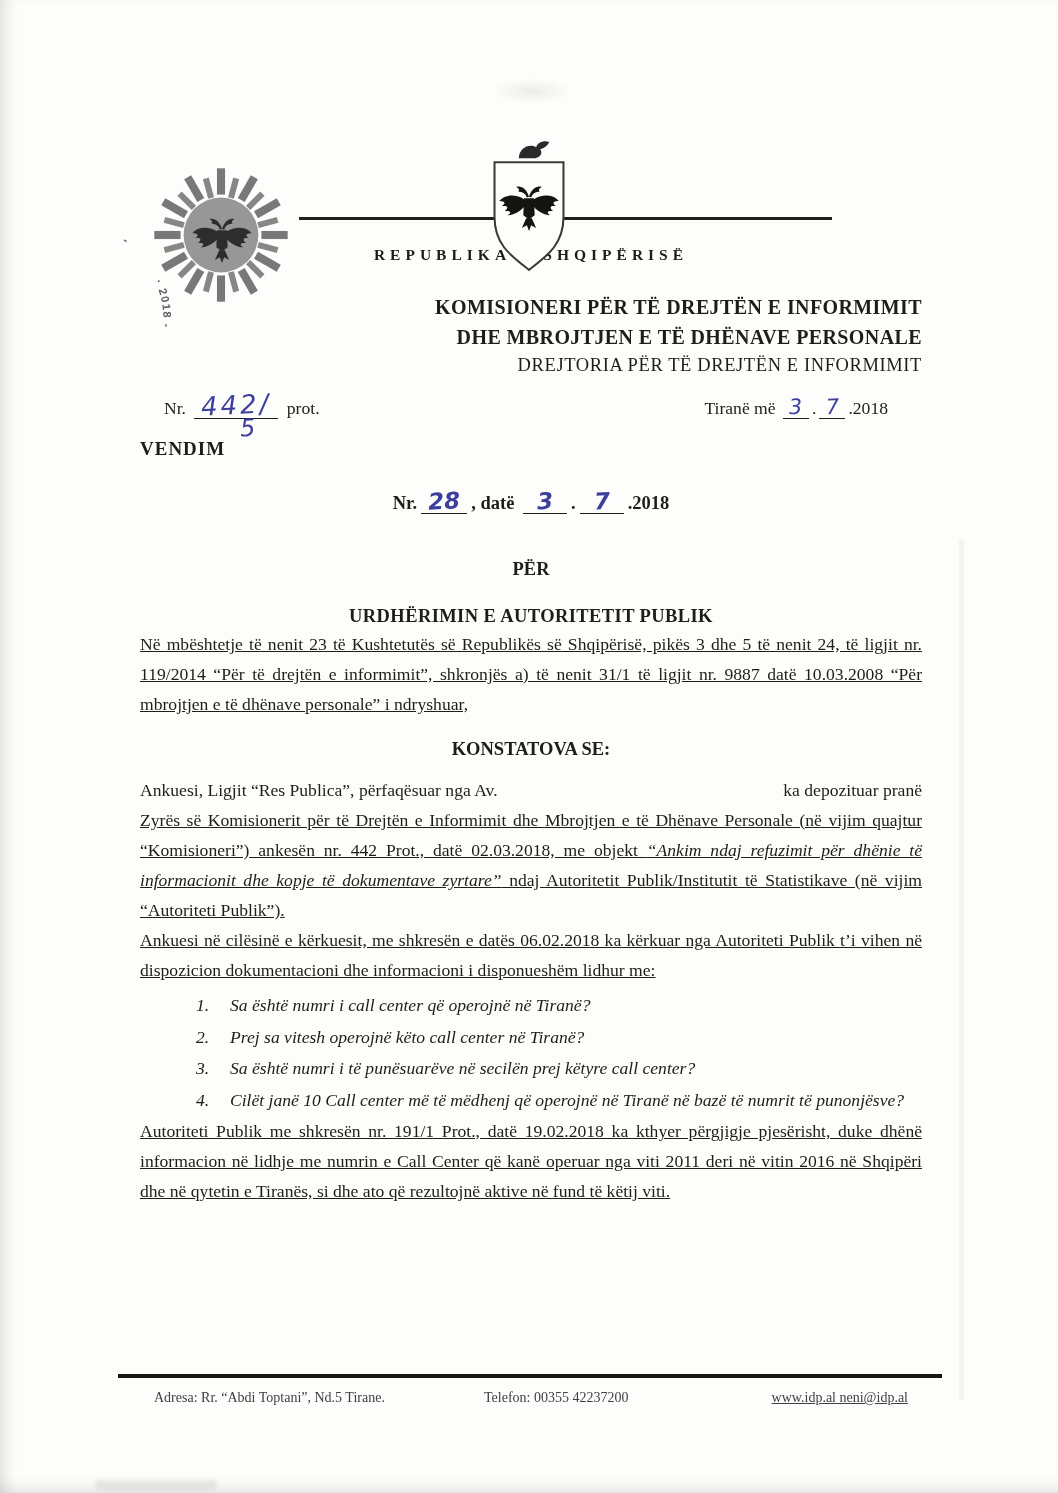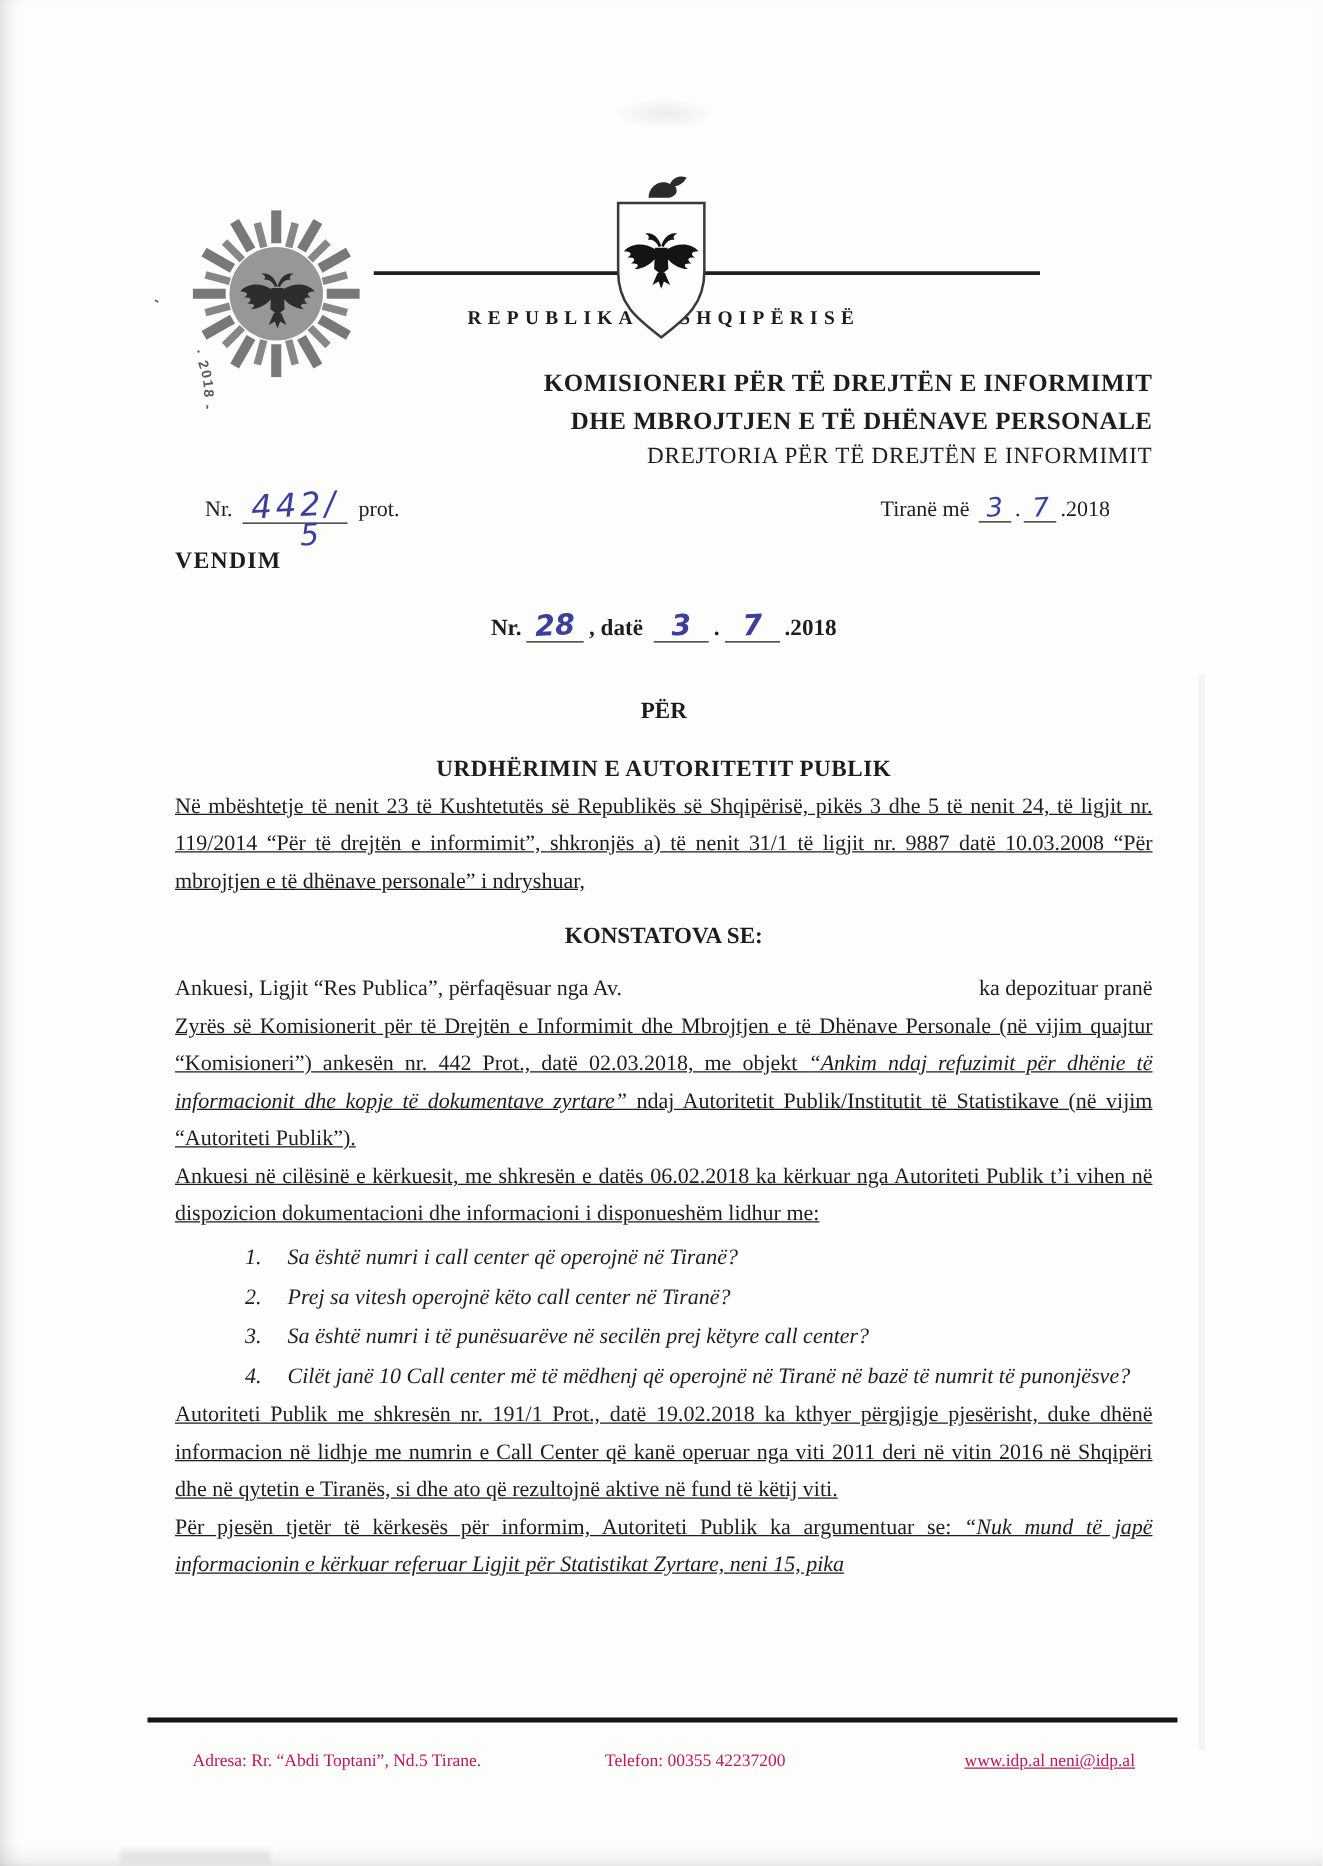--- a/index.html
+++ b/index.html
@@ -72,22 +72,22 @@
 
   .qlist { margin: 5px 0 0 0; padding: 0 0 0 56px; font-style: italic; }
   .qlist .li { display: flex; line-height: 31.5px; }
   .qlist .num { width: 34px; flex: 0 0 34px; }
   .qlist .txt { text-align: left; }
 
   .p3 { margin-top: 5px; }
 
   
   .footer { position: absolute; left: 118px; top: 1374px; width: 824px;
-            border-top: 4px solid #161614; padding-top: 24px;
-            display: flex; align-items: baseline; font-size: 14px; color: #be185d; }
+            border-top: 4px solid #161614; padding-top: 12px;
+            display: flex; align-items: baseline; font-size: 14px; color: #404040; }
   .f-address { margin-left: 36px; width: 330px; }
   .f-phone { width: 250px; }
   .f-web { margin-left: auto; margin-right: 34px; text-decoration: underline; }
 </style>
 </head>
 <body>
 
 <div class="page">
 
   <svg width="0" height="0" style="position:absolute" aria-hidden="true">
@@ -209,21 +209,20 @@
         <span class="num">3.</span>
         <span class="txt">Sa është numri i  të punësuarëve në secilën prej këtyre call center?</span>
       </div>
       <div class="li">
         <span class="num">4.</span>
         <span class="txt">Cilët janë 10 Call center më të mëdhenj që operojnë në Tiranë në bazë të numrit të punonjësve?</span>
       </div>
     </div>
 
     <p class="body-p p3">Autoriteti Publik me shkresën nr. 191/1 Prot., datë 19.02.2018 ka kthyer përgjigje pjesërisht, duke dhënë informacion në lidhje me numrin e Call Center që kanë operuar nga viti 2011 deri në vitin 2016 në Shqipëri dhe në qytetin e Tiranës, si dhe ato që rezultojnë aktive në fund të këtij viti.</p>
-    <p class="body-p"><span>Për pjesën tjetër të kërkesës për informim, Autoriteti Publik ka argumentuar se: </span><span class="it">“Nuk mund të japë informacionin e kërkuar referuar Ligjit për Statistikat Zyrtare, neni 15, pika</span></p>
 
   </div>
 
   <div class="footer">
     <span class="f-address">Adresa: Rr. “Abdi Toptani”, Nd.5 Tirane.</span>
     <span class="f-phone">Telefon: 00355 42237200</span>
     <span class="f-web">www.idp.al neni@idp.al</span>
   </div>
 
 </div>

